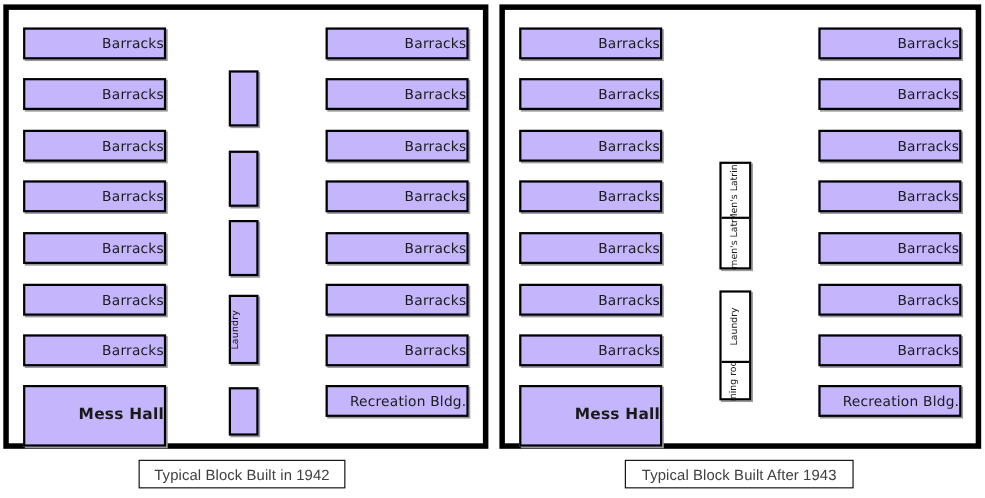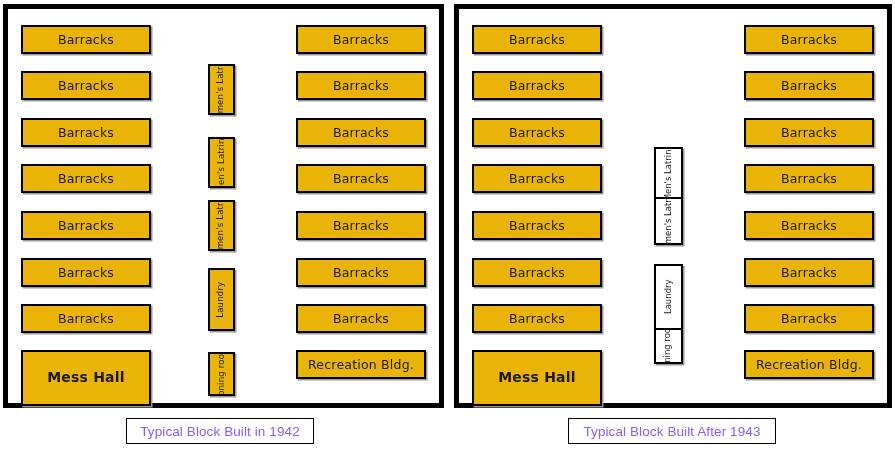--- a/index.html
+++ b/index.html
@@ -28,25 +28,25 @@
     background: #ffffff;
     box-sizing: border-box;
   }
   .panel-left  { left: 3px;   top: 4px; width: 441px; height: 404px; }
   .panel-right { left: 454px; top: 4px; width: 438px; height: 404px; }
 
   
   .bldg {
     position: absolute;
     border: 2px solid #000000;
-    background: #eab308;
+    background: #c4b5fd;
     box-sizing: border-box;
     display: flex;
     align-items: center;
-    justify-content: center;
+    justify-content: flex-end;
     text-align: center;
     color: #1a1a1a;
     letter-spacing: .2px;
     box-shadow: 1.5px 1.5px 0 #9a9a9a;
   }
   .bldg.h {            
     font-size: 12.5px;
     line-height: 1.1;
   }
   .bldg.big { font-size: 14px; font-weight: bold; }
@@ -96,21 +96,21 @@
   .caption {
     position: absolute;
     border: 1.5px solid #000000;
     background: #ffffff;
     box-sizing: border-box;
     display: flex;
     align-items: center;
     justify-content: center;
     font-family: "Liberation Sans", sans-serif;
     font-size: 13.5px;
-    color: #8b5cf6;
+    color: #404040;
     letter-spacing: .1px;
   }
   .cap-left  { left: 126px; top: 418px; width: 188px; height: 26px; }
   .cap-right { left: 568px; top: 418px; width: 208px; height: 26px; }
 </style>
 </head>
 <body>
 
 <div id="stage">
 

